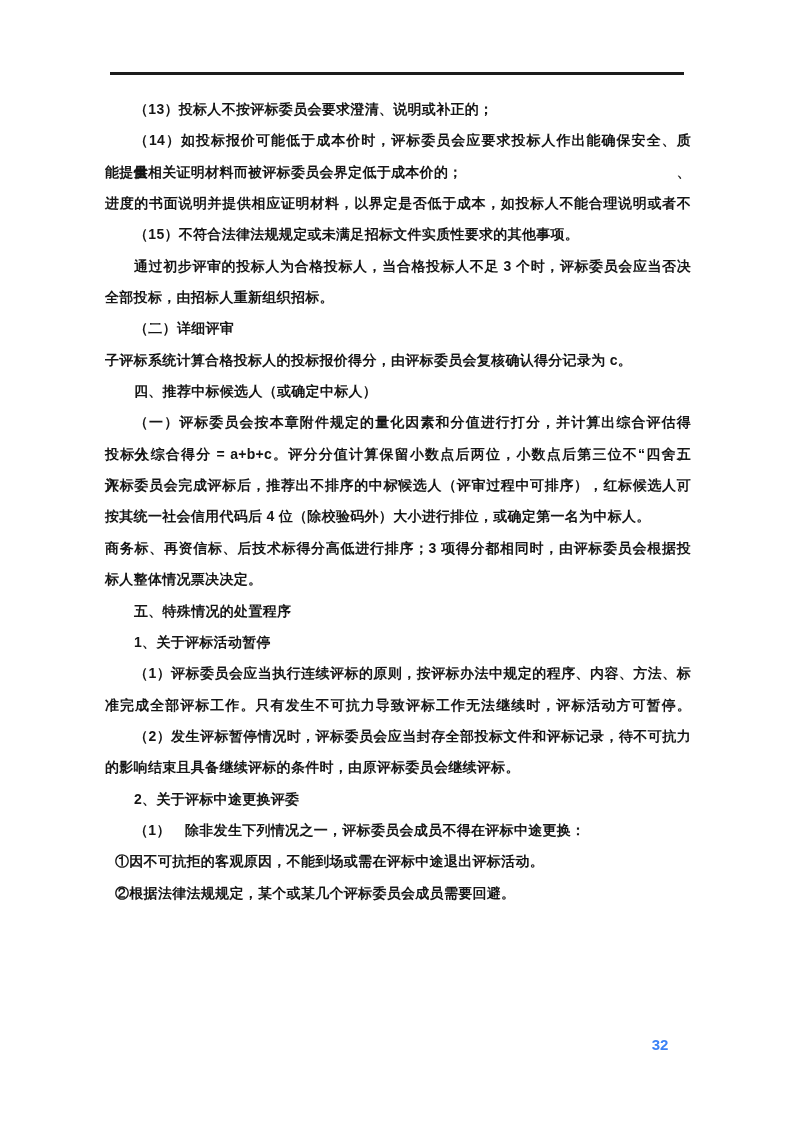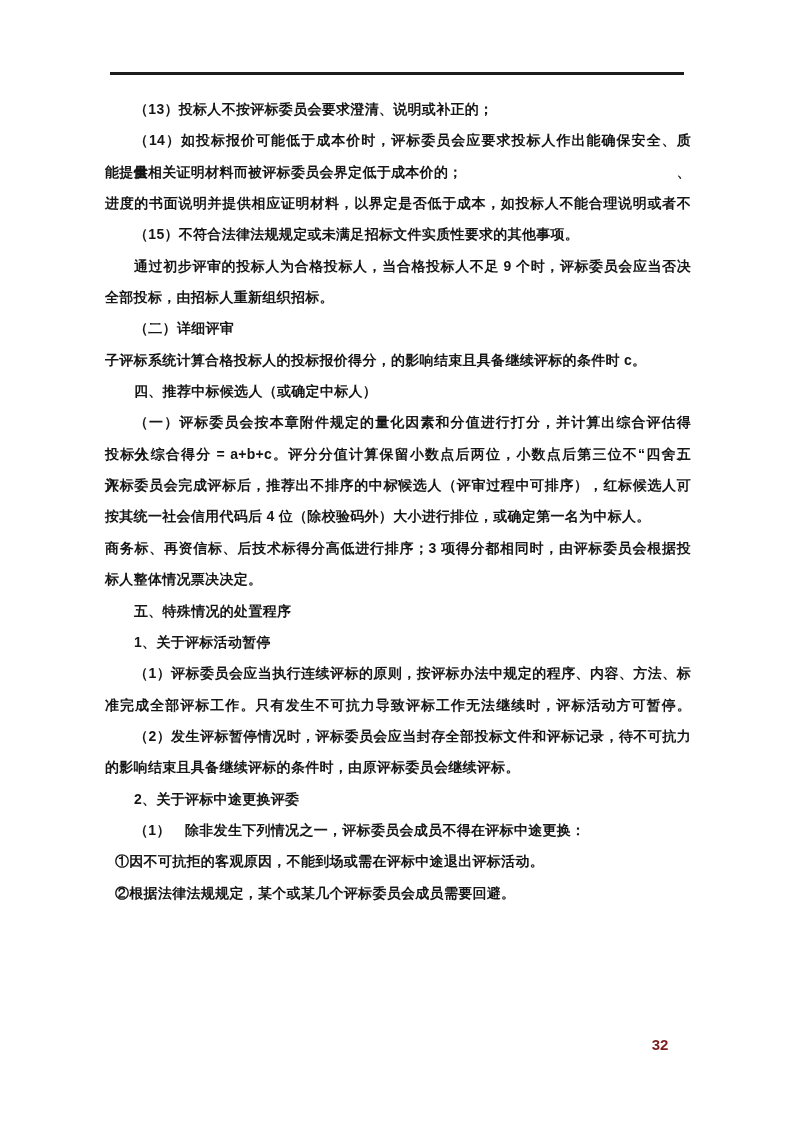--- a/index.html
+++ b/index.html
@@ -48,38 +48,38 @@
   .line.ind2  { padding-left: 29px; }
   .line.ind07 { padding-left: 10px; }
   .page-number {
     position: absolute;
     left: 644px;
     top: 1036px;
     width: 32px;
     text-align: center;
     font-size: 15px;
     font-weight: 700;
-    color: #7f1d1d;
+    color: #3b82f6;
   }
 </style>
 </head>
 <body>
 
 <div class="page">
   <div class="header-rule"></div>
   <div class="doc-body">
       <div class="line ind2">（13）投标人不按评标委员会要求澄清、说明或补正的；</div>
       <div class="line fill ind2">（14）如投标报价可能低于成本价时，评标委员会应要求投标人作出能确保安全、质量、</div>
       <div class="line">能提供相关证明材料而被评标委员会界定低于成本价的；</div>
       <div class="line fill">进度的书面说明并提供相应证明材料，以界定是否低于成本，如投标人不能合理说明或者不</div>
       <div class="line ind2">（15）不符合法律法规规定或未满足招标文件实质性要求的其他事项。</div>
-      <div class="line fill ind2">通过初步评审的投标人为合格投标人，当合格投标人不足 9 个时，评标委员会应当否决</div>
+      <div class="line fill ind2">通过初步评审的投标人为合格投标人，当合格投标人不足 3 个时，评标委员会应当否决</div>
       <div class="line">全部投标，由招标人重新组织招标。</div>
       <div class="line ind2">（二）详细评审</div>
-      <div class="line">子评标系统计算合格投标人的投标报价得分，的影响结束且具备继续评标的条件时 c。</div>
+      <div class="line">子评标系统计算合格投标人的投标报价得分，由评标委员会复核确认得分记录为 c。</div>
       <div class="line ind2">四、推荐中标候选人（或确定中标人）</div>
       <div class="line fill ind2">（一）评标委员会按本章附件规定的量化因素和分值进行打分，并计算出综合评估得分。</div>
       <div class="line fill">投标人综合得分 = a+b+c。评分分值计算保留小数点后两位，小数点后第三位不“四舍五入”。</div>
       <div class="line fill">评标委员会完成评标后，推荐出不排序的中标候选人（评审过程中可排序），红标候选人可</div>
       <div class="line">按其统一社会信用代码后 4 位（除校验码外）大小进行排位，或确定第一名为中标人。</div>
       <div class="line fill">商务标、再资信标、后技术标得分高低进行排序；3 项得分都相同时，由评标委员会根据投</div>
       <div class="line">标人整体情况票决决定。</div>
       <div class="line ind2">五、特殊情况的处置程序</div>
       <div class="line ind2">1、关于评标活动暂停</div>
       <div class="line fill ind2">（1）评标委员会应当执行连续评标的原则，按评标办法中规定的程序、内容、方法、标</div>

